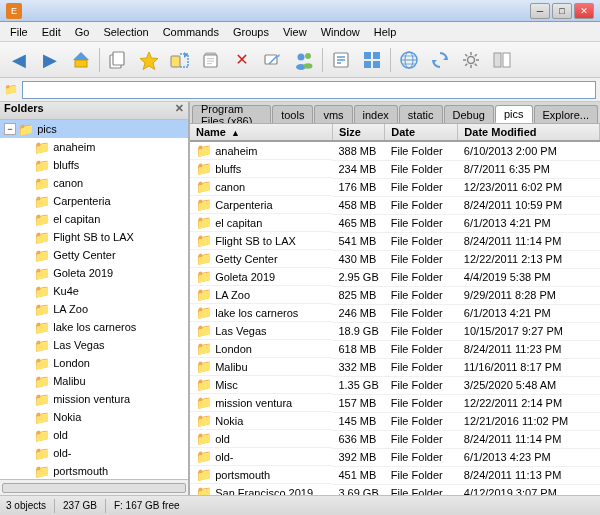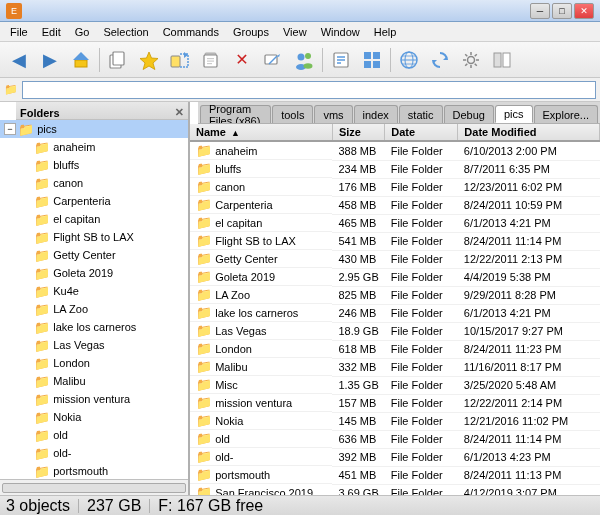--- a/index.html
+++ b/index.html
@@ -117,27 +117,26 @@
       min-width: 190px;
       border-right: 2px solid #b0b0b0;
       background: white;
       display: flex;
       flex-direction: column;
     }
     #folders .panel-header {
       background: linear-gradient(to bottom, #e8e8e8, #d8d8d8);
       height: 18px;
       display: flex;
-      align-items: flex-end;
+      align-items: flex-start;
       justify-content: space-between;
       padding: 0 4px;
       border-bottom: 1px solid #c0c0c0;
       font-size: 11px;
       font-weight: bold;
-      margin-left: 16px;
     }
     #folders .panel-header .close-x {
       cursor: pointer;
       font-size: 11px;
       font-weight: bold;
       color: #666;
     }
     #folders .tree {
       flex: 1;
       overflow-y: auto;
@@ -192,21 +191,20 @@
 
     
     #tabs {
       display: flex;
       align-items: flex-end;
       background: #d8d8d8;
       border-bottom: 1px solid #b0b0b0;
       height: 22px;
       padding: 2px 2px 0;
       gap: 1px;
-      margin-left: 8px;
     }
     .tab {
       padding: 2px 8px;
       background: #c8c8c8;
       border: 1px solid #a0a0a0;
       border-bottom: none;
       font-size: 11px;
       cursor: pointer;
       border-radius: 3px 3px 0 0;
       height: 18px;
@@ -255,21 +253,21 @@
 
     
     #statusbar {
       height: 20px;
       background: linear-gradient(to bottom, #e8e8e8, #d8d8d8);
       border-top: 1px solid #c0c0c0;
       display: flex;
       align-items: center;
       padding: 0 6px;
       gap: 8px;
-      font-size: 16px;
+      font-size: 10px;
     }
     #statusbar .status-sep { width: 1px; height: 14px; background: #b0b0b0; }
   </style>
 </head>
 <body>
 
 <div id="titlebar">
   <div class="title-left">
     <div class="title-icon">E</div>
   </div>

